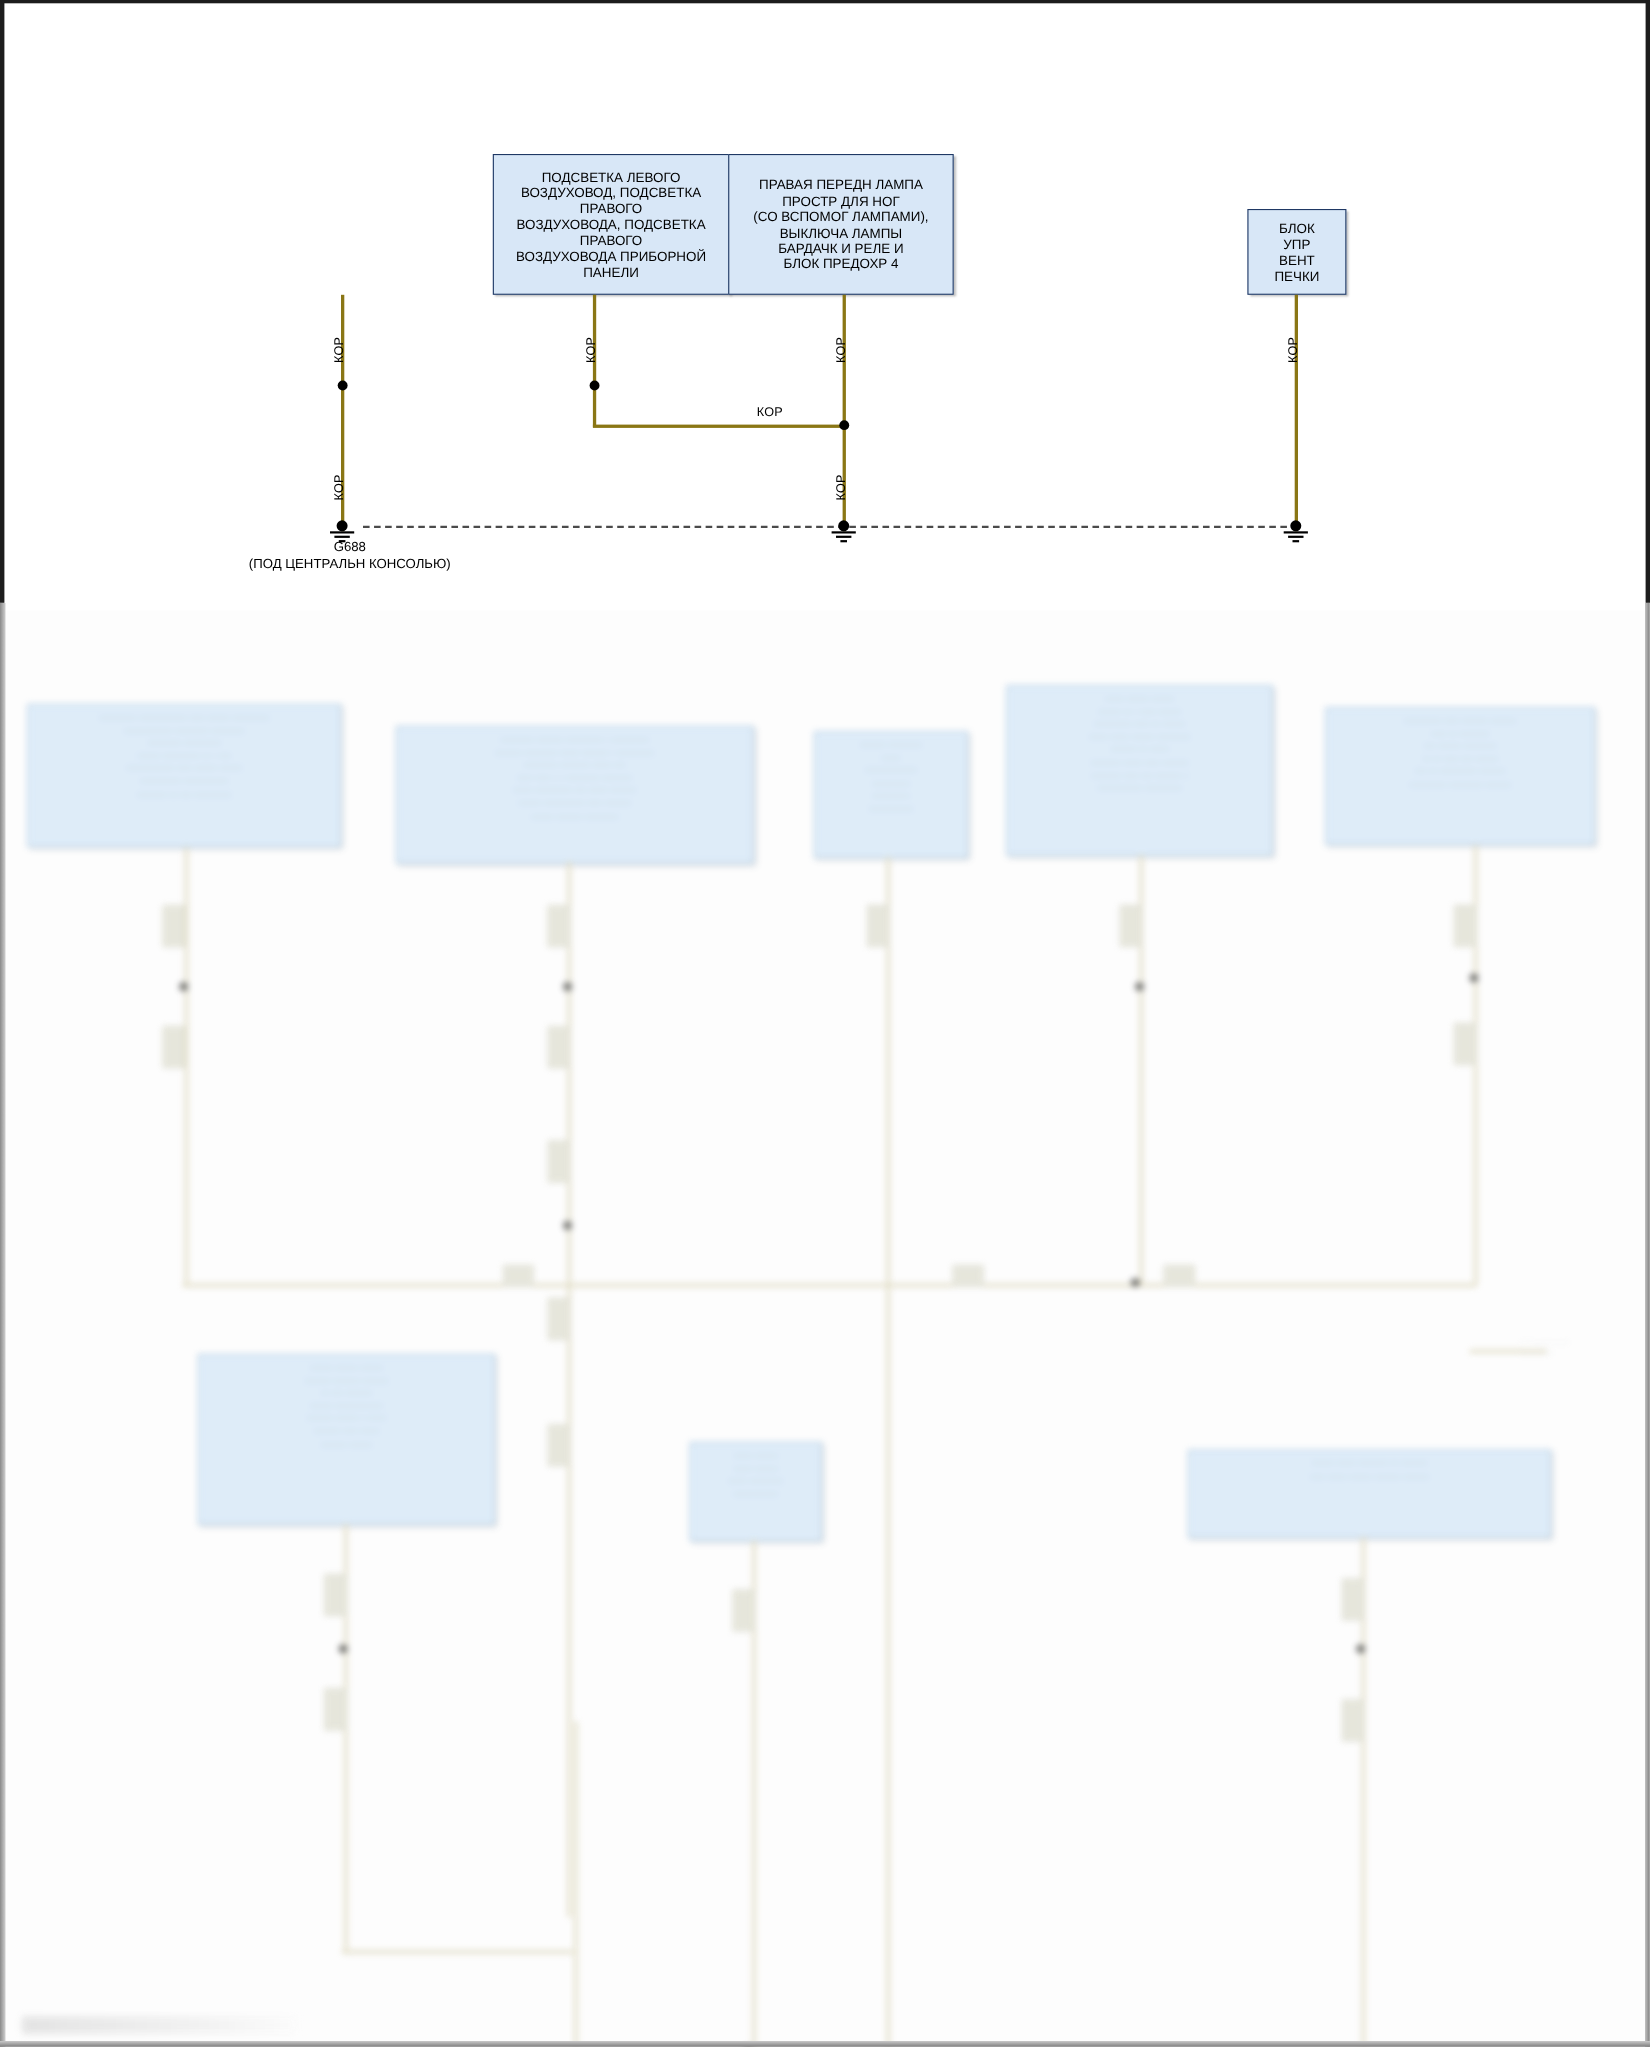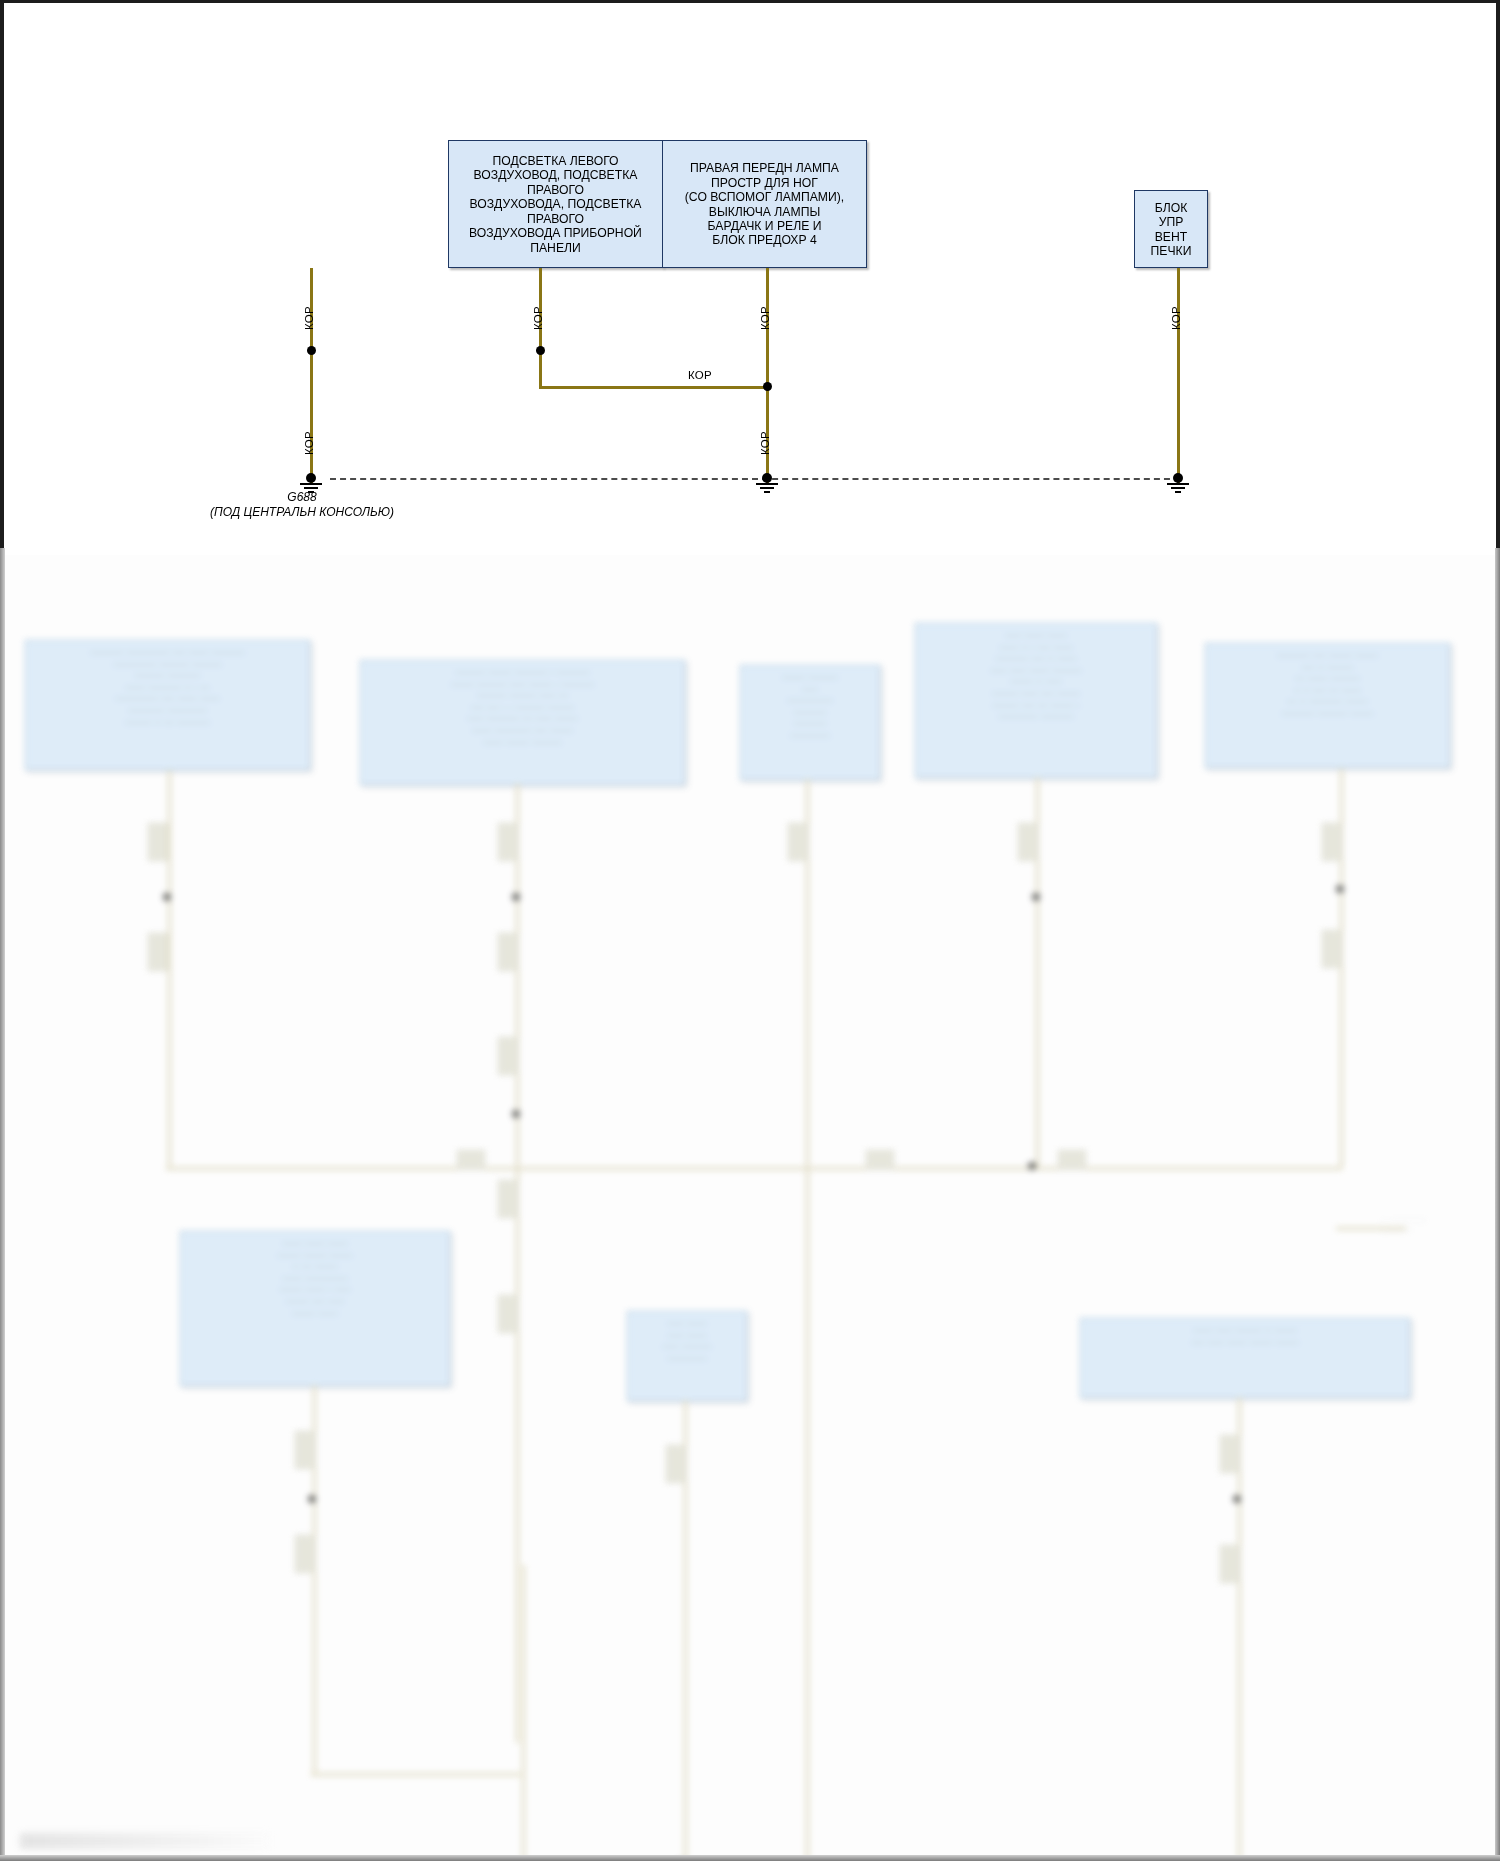--- a/index.html
+++ b/index.html
@@ -258,21 +258,21 @@
     ВОЗДУХОВОДА ПРИБОРНОЙ
 ПАНЕЛИ</div>
 
     <div class="ecu-box" style="left:662px;top:140px;width:205px;height:128px;">ПРАВАЯ ПЕРЕДН ЛАМПА
 ПРОСТР ДЛЯ НОГ
 (СО ВСПОМОГ ЛАМПАМИ),
 ВЫКЛЮЧА ЛАМПЫ
     БАРДАЧК И РЕЛЕ И
 БЛОК ПРЕДОХР 4</div>
 
-    <div class="ecu-box" style="left:1134px;top:190px;width:74px;height:78px;">БЛОК
+    <div class="ecu-box" style="left:1134px;top:190px;width:90px;height:78px;">БЛОК
 УПР
 ВЕНТ
 ПЕЧКИ</div>
 
     <div class="wire v" style="left:310px;top:268px;height:215px;"></div>
 
     <div class="wire v" style="left:539px;top:268px;height:120px;"></div>
     <div class="wire h" style="left:539px;top:386px;width:230px;"></div>
 
     <div class="wire v" style="left:766px;top:268px;height:215px;"></div>
@@ -311,21 +311,21 @@
         <div class="g3"></div>
     </div>
 
     <div class="gnd" style="left:1161px;top:473px;">
       <div class="g-node"></div>
         <div class="g1"></div>
         <div class="g2"></div>
         <div class="g3"></div>
     </div>
 
-    <div class="gnd-label" style="left:132px;top:490px;width:340px;font-style:italic;">G688
+    <div class="gnd-label" style="left:148px;top:490px;width:340px;">G688
 (ПОД ЦЕНТРАЛЬН КОНСОЛЬЮ)</div>
 
   </div>
 
   <div class="sheet-shadow-left"></div>
   <div class="sheet-shadow-right"></div>
   <div class="sheet-shadow-bottom"></div>
 
 </div>
 

